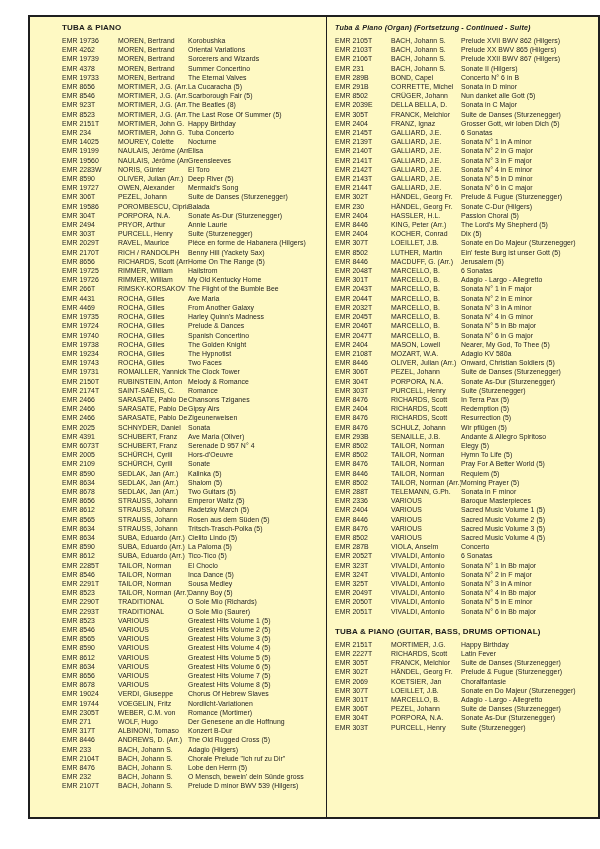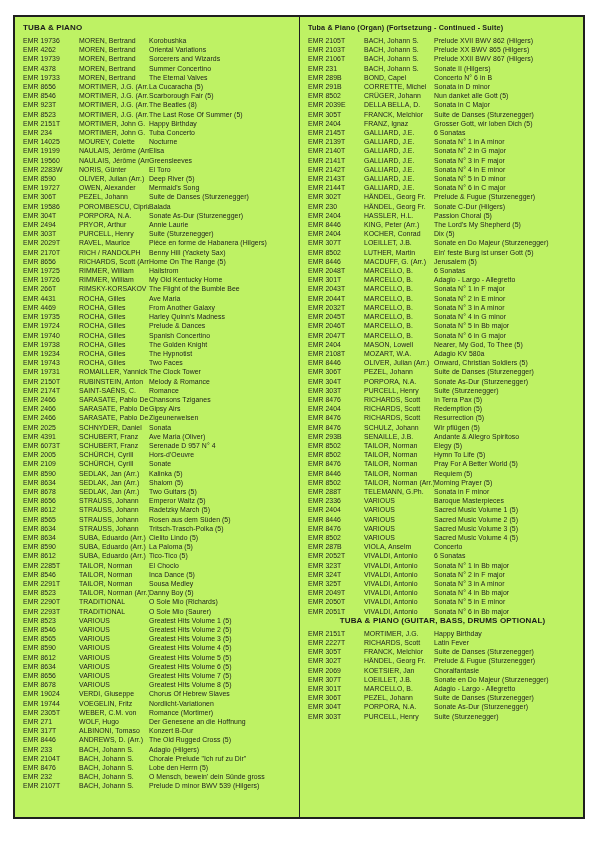--- a/index.html
+++ b/index.html
@@ -10,50 +10,52 @@
   body {
     width: 600px;
     height: 849px;
     position: relative;
     font-family: "Liberation Sans", "DejaVu Sans", sans-serif;
     color: #1c1c1c;
     -webkit-font-smoothing: antialiased;
   }
   .frame {
     position: absolute;
-    left: 13px;
+    left: 28px;
     top: 15px;
     width: 572px;
     height: 804px;
     border: 2px solid #1f1f1f;
     box-sizing: border-box;
     display: flex;
-    background: #bef264;
+    background: #fef9c3;
+    padding-left: 24px;
   }
   .col {
     flex: 1 1 50%;
     box-sizing: border-box;
     padding: 6px 6px 4px 8px;
     overflow: hidden;
   }
   .col + .col {
     border-left: 1.6px solid #1f1f1f;
   }
   .section-title {
     font-weight: bold;
     font-size: 8px;
     line-height: 10px;
     letter-spacing: 0.15px;
     margin: 0 0 3px 0;
     white-space: nowrap;
   }
   .section-title.gap {
-    text-align: center;
+    margin-top: 11px;
   }
   .section-title.italic {
+    font-style: italic;
     font-size: 7.2px;
   }
   .row {
     display: grid;
     grid-template-columns: 56px 70px 1fr;
     font-size: 6.9px;
     line-height: 9.2px;
     letter-spacing: 0.05px;
     white-space: nowrap;
   }

